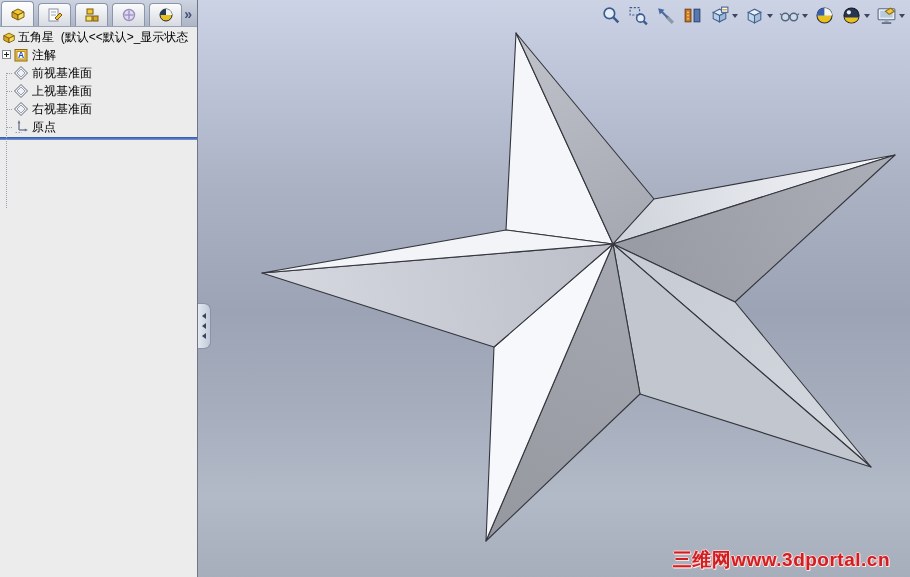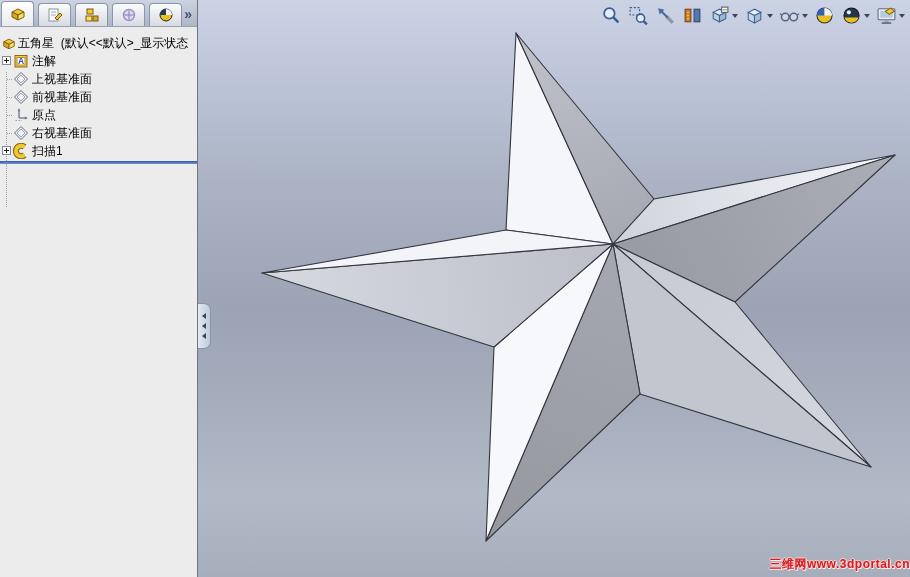--- a/index.html
+++ b/index.html
@@ -2,21 +2,21 @@
 <html><head>
 <meta charset="utf-8">
 <style>
   html,body{margin:0;padding:0;width:910px;height:577px;overflow:hidden;
     font-family:"Liberation Sans","DejaVu Sans",sans-serif;}
   body{position:relative;
     background:linear-gradient(180deg,#ccd3e5 0%,#c2c9dd 9%,#aab2c4 32%,#9ba3b5 54%,#a7afbe 72%,#b2bac8 86%,#a6aebb 100%);}
 
   
   #star-svg{position:absolute;left:0;top:0;width:910px;height:577px;}
-  .watermark{position:absolute;right:0;bottom:4px;font-size:12px;font-weight:bold;
+  .watermark{position:absolute;right:20px;bottom:4px;font-size:19px;font-weight:bold;
     color:#cc2024;letter-spacing:0.5px;
     text-shadow:-1px 0 #ffc6c6,1px 0 #ffd9d9,0 -1px #ffcccc,0 1px #ffe2e2,1px 1px #fff0f0;}
 
   
   .hud{position:absolute;top:3px;right:3px;display:flex;align-items:center;gap:2px;}
   .hud .btn{display:flex;align-items:center;height:23px;padding:0 1px;border:1px solid transparent;border-radius:2px;}
   .hud .btn svg{width:21px;height:21px;}
   .caret{width:0;height:0;margin-left:2px;border-left:3.5px solid transparent;
     border-right:3.5px solid transparent;border-top:4px solid #3c4660;}
 
@@ -25,21 +25,21 @@
     border-right:1px solid #6f7787;z-index:5;}
   .tabbar{position:relative;height:27px;display:flex;align-items:flex-end;gap:4px;padding:2px 0 0 1px;
     background:linear-gradient(180deg,#cdd3e0,#aeb6c6);border-bottom:1px solid #98a2b6;box-sizing:border-box;}
   .tab{width:33px;height:23px;display:flex;align-items:center;justify-content:center;
     background:linear-gradient(180deg,#fbfbfc,#d7dae1);border:1px solid #8a96ac;border-bottom:none;
     border-radius:4px 4px 0 0;box-sizing:border-box;}
   .tab svg{width:16px;height:16px;}
   .tab.active{background:linear-gradient(180deg,#ffffff,#e9eaee);height:25px;}
   .overflow{position:absolute;right:5px;top:6px;font-size:14px;font-weight:bold;color:#44507a;cursor:default;}
 
-  .tree{position:relative;padding-top:6px;}
+  .tree{position:relative;padding-top:0;}
   .vline{position:absolute;left:6px;top:45px;height:135px;width:0;border-left:1px dotted #9aa0aa;}
   .trow{position:relative;height:18px;display:flex;align-items:center;padding-left:13px;
     font-size:12px;color:#000;white-space:nowrap;}
   .trow.root{padding-left:2px;height:18px;margin-top:1px;}
   .trow .stub{position:absolute;left:7px;top:9px;width:5px;border-top:1px dotted #9aa0aa;}
   .trow svg.ticon{width:16px;height:16px;flex:0 0 16px;margin-right:3px;}
   .trow.root svg.ticon{width:14px;height:15px;flex:0 0 14px;margin-right:2px;}
   .trow .expander{position:absolute;left:2px;top:4px;width:9px;height:9px;}
   .tlabel{overflow:hidden;}
   .root-label{white-space:pre;}
@@ -247,65 +247,53 @@
       <span class="tlabel">注解</span>
     </div>
 
 
     <div class="trow">
       <i class="stub"></i>
       <svg class="ticon" viewBox="0 0 16 16">
         <polygon points="8,1.5 14.5,8 8,14.5 1.5,8" fill="#f0f1f4" stroke="#60687a"></polygon>
         <polygon points="8,4 12,8 8,12 4,8" fill="none" stroke="#9aa1b2"></polygon>
       </svg>
-      <span class="tlabel">上视基准面</span>
+      <span class="tlabel">前视基准面</span>
     </div>
 
     <div class="trow">
       <i class="stub"></i>
       <svg class="ticon" viewBox="0 0 16 16">
         <polygon points="8,1.5 14.5,8 8,14.5 1.5,8" fill="#f0f1f4" stroke="#60687a"></polygon>
         <polygon points="8,4 12,8 8,12 4,8" fill="none" stroke="#9aa1b2"></polygon>
       </svg>
-      <span class="tlabel">前视基准面</span>
+      <span class="tlabel">上视基准面</span>
+    </div>
+
+    <div class="trow">
+      <i class="stub"></i>
+      <svg class="ticon" viewBox="0 0 16 16">
+        <polygon points="8,1.5 14.5,8 8,14.5 1.5,8" fill="#f0f1f4" stroke="#60687a"></polygon>
+        <polygon points="8,4 12,8 8,12 4,8" fill="none" stroke="#9aa1b2"></polygon>
+      </svg>
+      <span class="tlabel">右视基准面</span>
     </div>
 
     <div class="trow">
       <i class="stub"></i>
       <svg class="ticon" viewBox="0 0 16 16">
         <line x1="6" y1="3.5" x2="6" y2="11" stroke="#6a7590" stroke-width="1.3"></line>
         <polygon points="6,1 4.6,4.2 7.4,4.2" fill="#6a7590"></polygon>
         <line x1="6" y1="11" x2="13" y2="11" stroke="#6a7590" stroke-width="1.3"></line>
         <polygon points="15,11 11.8,9.6 11.8,12.4" fill="#6a7590"></polygon>
         <line x1="2.5" y1="13.5" x2="9" y2="13.5" stroke="#9aa0b4" stroke-width="1" stroke-dasharray="1.5,1.5"></line>
       </svg>
       <span class="tlabel">原点</span>
     </div>
 
-    <div class="trow">
-      <i class="stub"></i>
-      <svg class="ticon" viewBox="0 0 16 16">
-        <polygon points="8,1.5 14.5,8 8,14.5 1.5,8" fill="#f0f1f4" stroke="#60687a"></polygon>
-        <polygon points="8,4 12,8 8,12 4,8" fill="none" stroke="#9aa1b2"></polygon>
-      </svg>
-      <span class="tlabel">右视基准面</span>
-    </div>
-
-    <div class="trow">
-      <svg class="expander" viewBox="0 0 9 9">
-        <rect x="0.5" y="0.5" width="8" height="8" fill="#fdfdfd" stroke="#868b96"></rect>
-        <line x1="2" y1="4.5" x2="7" y2="4.5" stroke="#222"></line>
-          <line x1="4.5" y1="2" x2="4.5" y2="7" stroke="#222"></line>
-      </svg>
-      <svg class="ticon" viewBox="0 0 16 16">
-        <path d="M11.5,4 A5.2,5.2 0 1 0 11.5,12" fill="none" stroke="#8a6a14" stroke-width="6.2"></path>
-        <path d="M11.5,4 A5.2,5.2 0 1 0 11.5,12" fill="none" stroke="#f0c832" stroke-width="4"></path>
-      </svg>
-      <span class="tlabel">扫描1</span>
-    </div>
 
     <div class="tree-divider"></div>
   </div>
 </div>
 
 <div class="handle">
   <i></i>
   <i></i>
   <i></i>
 </div>

